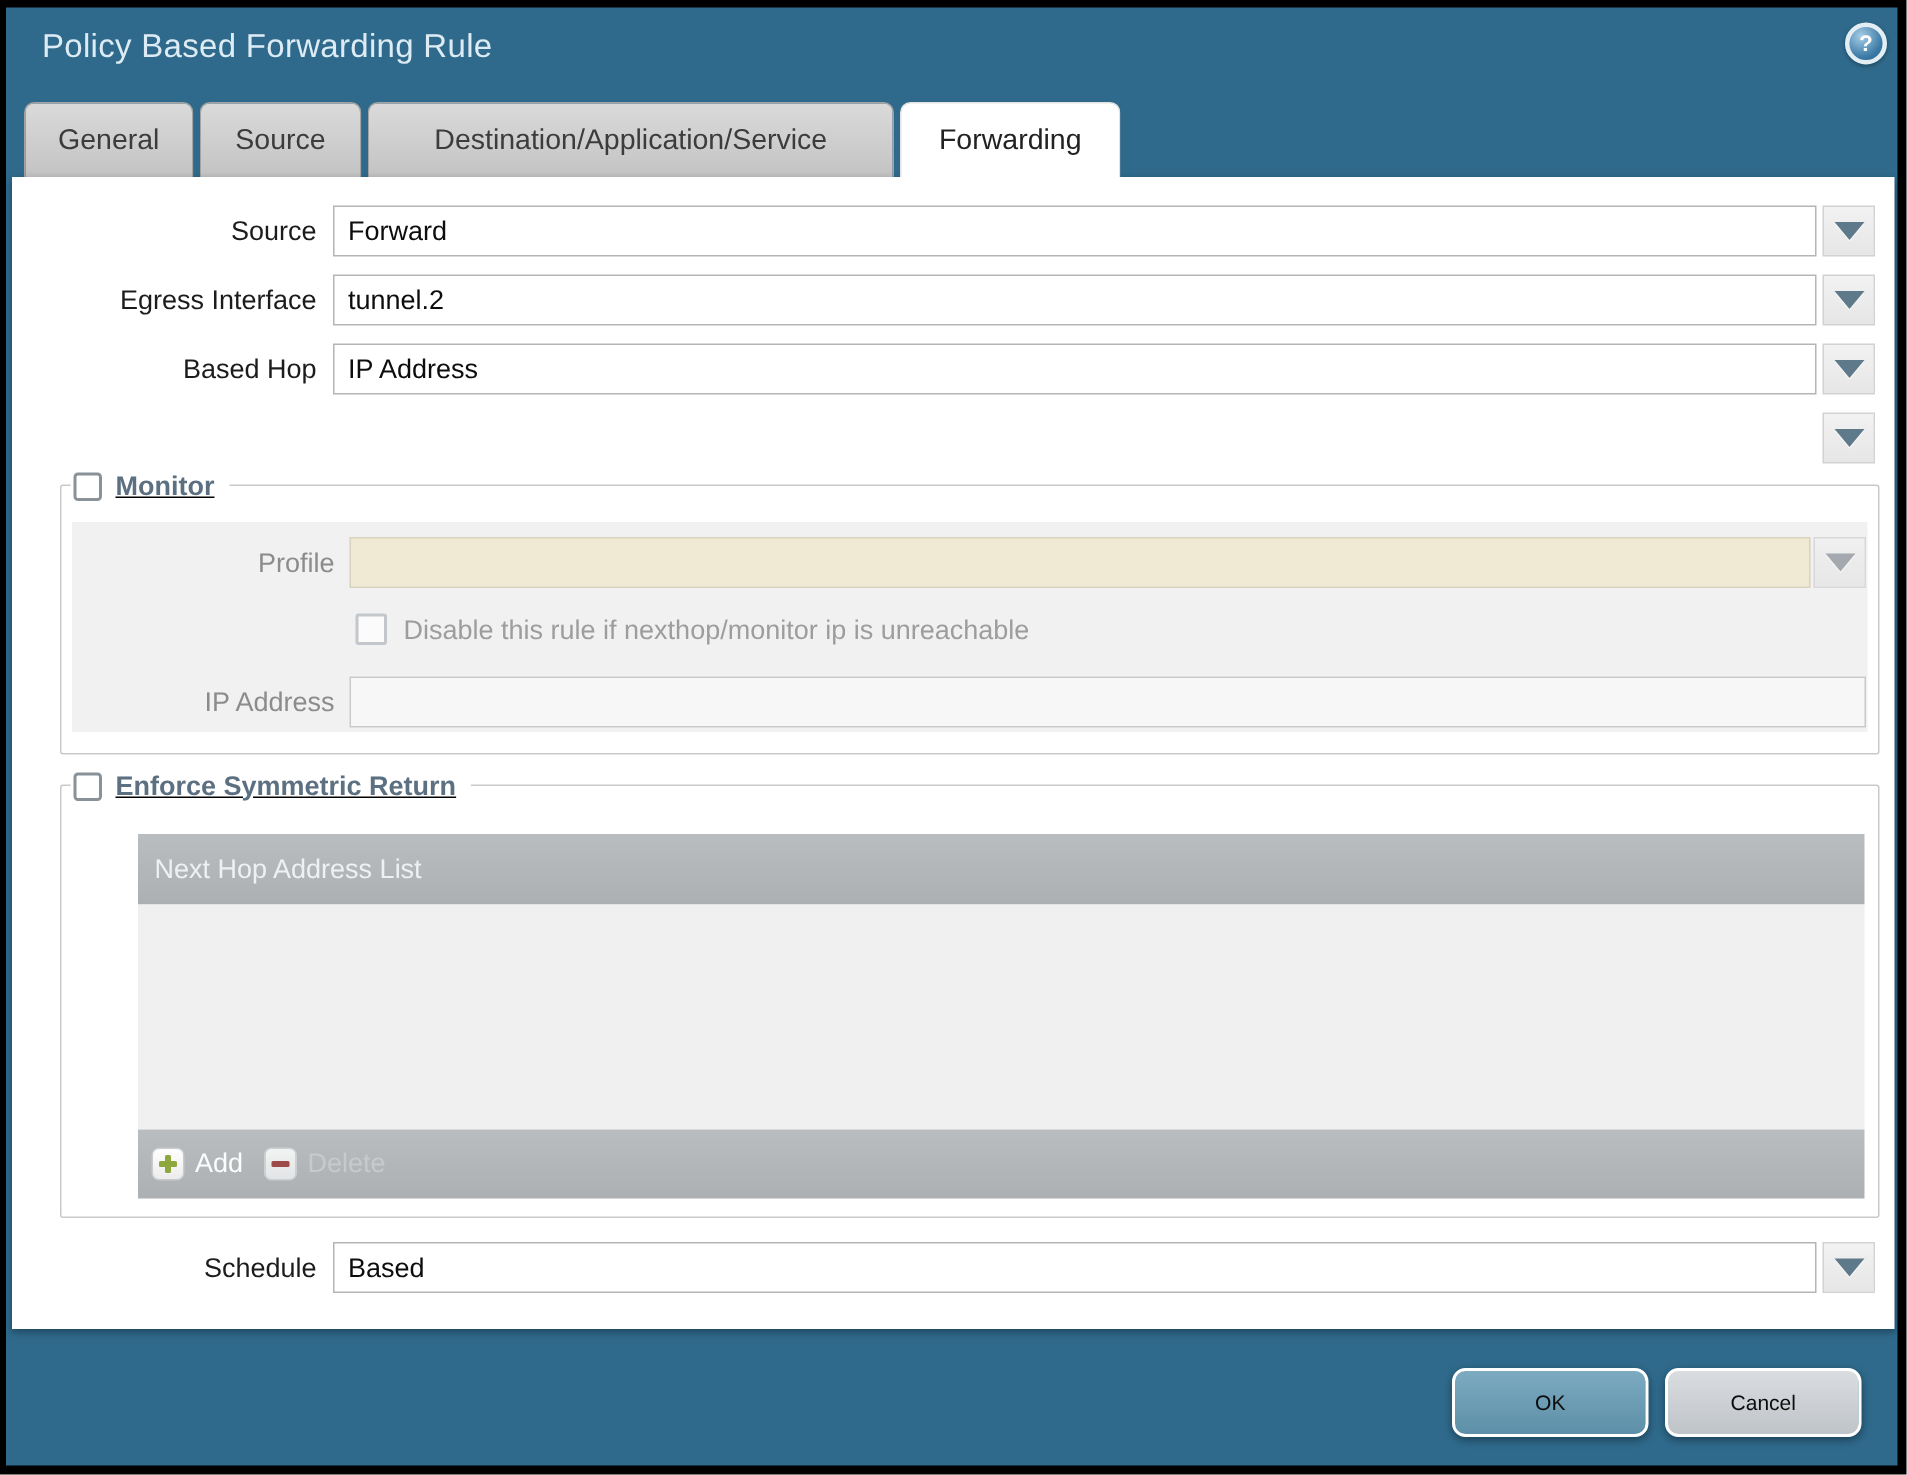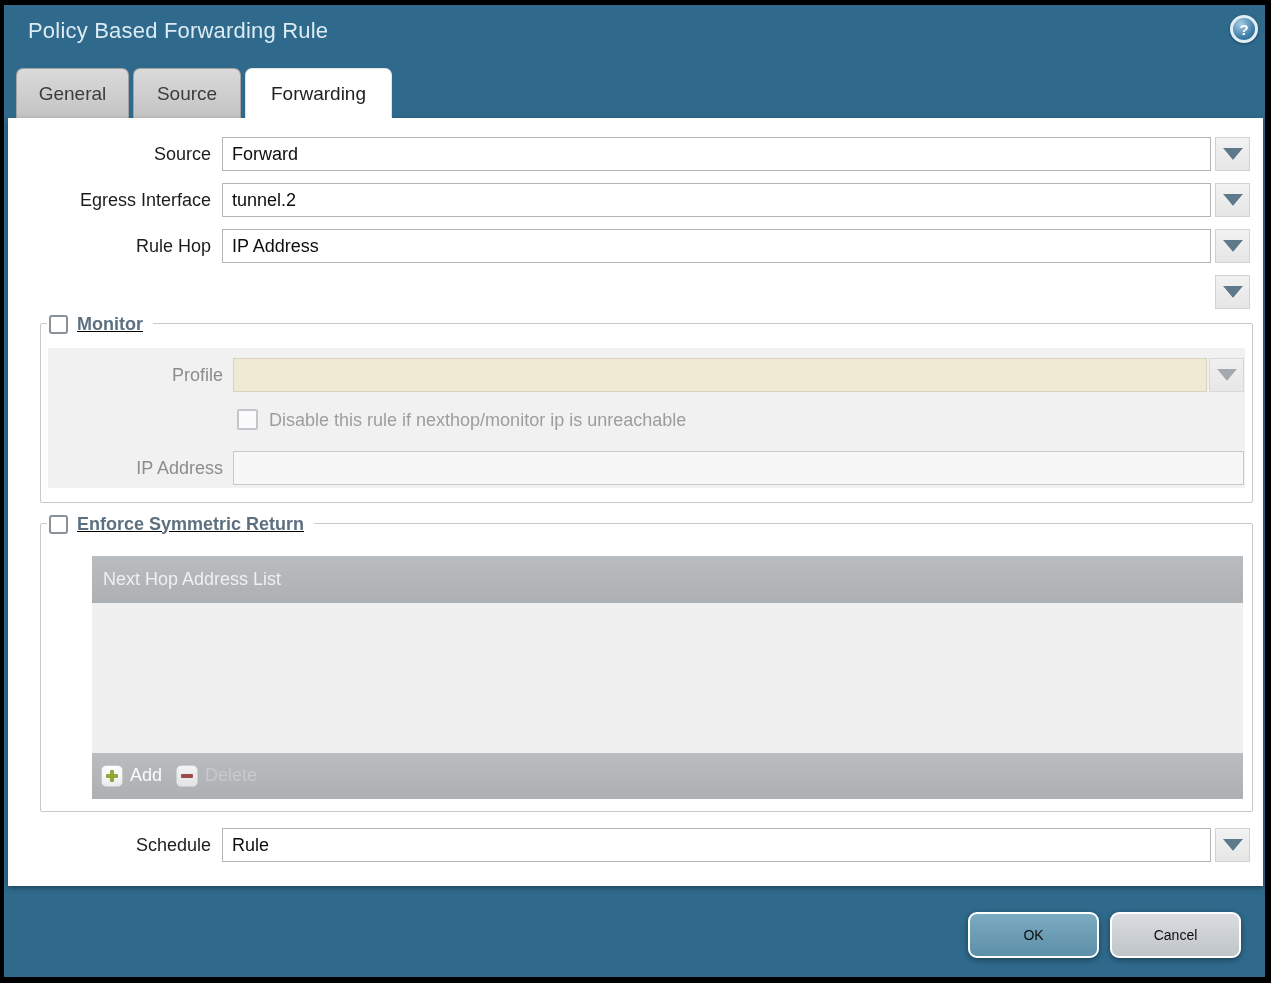--- a/index.html
+++ b/index.html
@@ -171,40 +171,43 @@
   <span>?</span>
 </div>
 
 <div class="tabs">
   <div class="tab tab-general">
     <span>General</span>
   </div>
   <div class="tab tab-source">
     <span>Source</span>
   </div>
+  <div class="tab tab-dest">
+    <span>Destination/Application/Service</span>
+  </div>
   <div class="tab tab-forwarding active">
     <span>Forwarding</span>
   </div>
 </div>
 
 <div class="content">
 
   <div class="flabel" style="top:19px">Source</div>
   <div class="field" style="top:19px">Forward</div>
   <div class="dropbtn" style="top:19px">
     <span class="caret"></span>
   </div>
 
   <div class="flabel" style="top:65px">Egress Interface</div>
   <div class="field" style="top:65px">tunnel.2</div>
   <div class="dropbtn" style="top:65px">
     <span class="caret"></span>
   </div>
 
-  <div class="flabel" style="top:111px">Rule Hop</div>
+  <div class="flabel" style="top:111px">Based Hop</div>
   <div class="field" style="top:111px">IP Address</div>
   <div class="dropbtn" style="top:111px">
     <span class="caret"></span>
   </div>
 
   <div class="dropbtn" style="top:157px">
     <span class="caret"></span>
   </div>
 
   <div class="fieldset" style="top:205px; height:180px">
@@ -243,21 +246,21 @@
         </div>
         <div class="tbl-btn">
           <span class="icon-sq minus"></span>
           <span class="delete-label">Delete</span>
         </div>
       </div>
     </div>
   </div>
 
   <div class="flabel" style="top:710px">Schedule</div>
-  <div class="field" style="top:710px">Rule</div>
+  <div class="field" style="top:710px">Based</div>
   <div class="dropbtn" style="top:710px">
     <span class="caret"></span>
   </div>
 
 </div>
 
 <div class="btn btn-ok">OK</div>
 <div class="btn btn-cancel">Cancel</div>
 
 </body></html>

